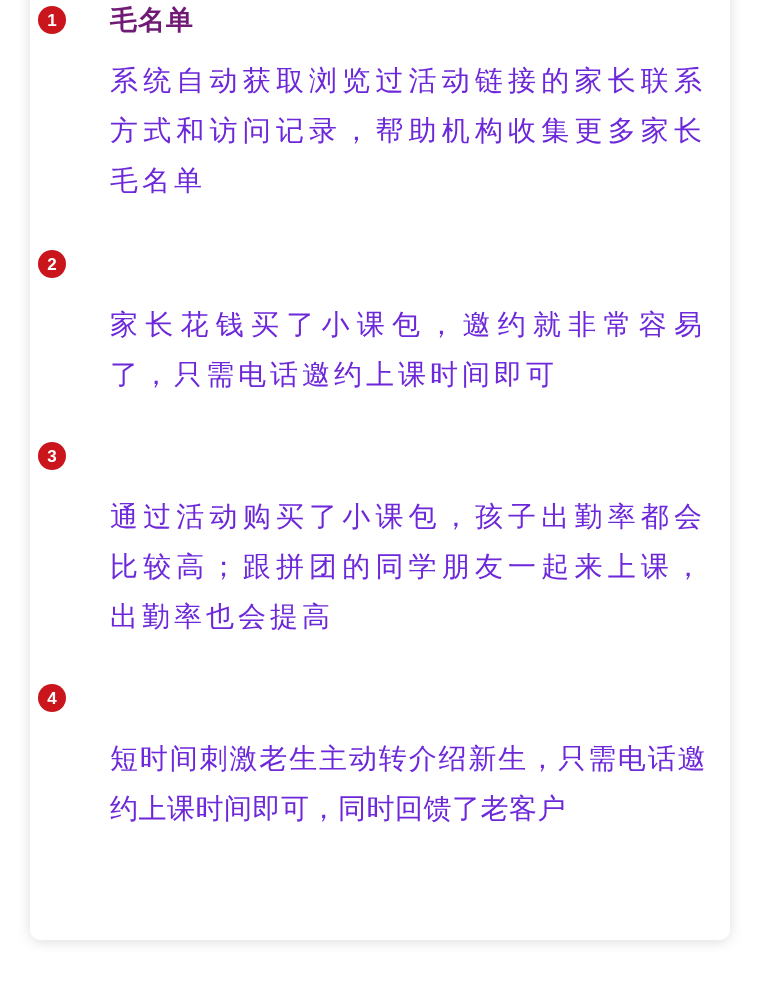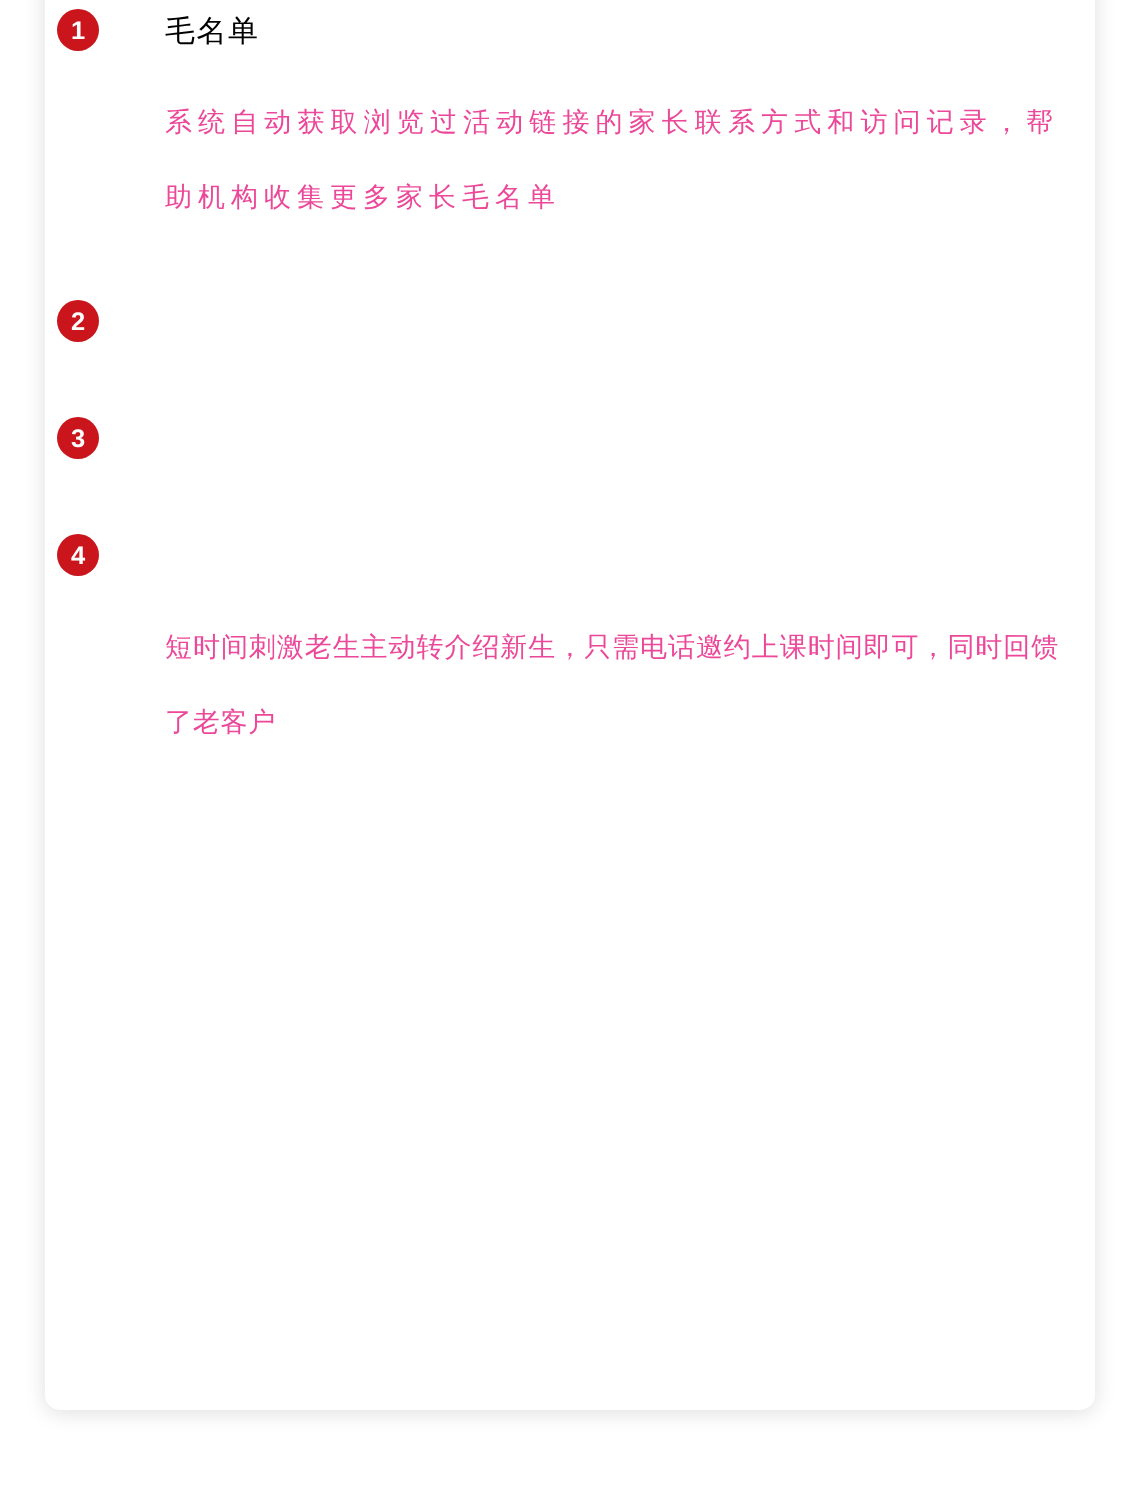--- a/index.html
+++ b/index.html
@@ -46,29 +46,29 @@
     font-size: 17px;
     font-weight: bold;
     display: flex;
     align-items: center;
     justify-content: center;
     margin-left: 8px;
     flex: 0 0 auto;
     line-height: 1;
   }
   .title {
-    color: #000000;
-    font-size: 20px;
-    font-weight: normal;
+    color: #701a75;
+    font-size: 27px;
+    font-weight: bold;
     letter-spacing: 1px;
     margin-left: 44px;
   }
   .body-text {
-    color: #ec4899;
-    font-size: 18px;
+    color: #6d28d9;
+    font-size: 28px;
     line-height: 50px;
     letter-spacing: 0.5px;
     margin: 14px 24px 0 80px;
     text-align: justify;
     text-justify: inter-ideograph;
   }
   .s1 { margin-top: 38px; }
   .s2 { margin-top: 36px; }
   .s3 { margin-top: 34px; }
   .s4 { margin-top: 34px; }
@@ -85,26 +85,28 @@
         <span class="badge">1</span>
         <span class="title">毛名单</span>
       </div>
       <div class="body-text t-spaced">系统自动获取浏览过活动链接的家长联系方式和访问记录，帮助机构收集更多家长毛名单</div>
     </div>
 
     <div class="section s2">
       <div class="head">
         <span class="badge">2</span>
       </div>
+      <div class="body-text t-spaced">家长花钱买了小课包，邀约就非常容易了，只需电话邀约上课时间即可</div>
     </div>
 
     <div class="section s3">
       <div class="head">
         <span class="badge">3</span>
       </div>
+      <div class="body-text t-spaced">通过活动购买了小课包，孩子出勤率都会比较高；跟拼团的同学朋友一起来上课，出勤率也会提高</div>
     </div>
 
     <div class="section s4">
       <div class="head">
         <span class="badge">4</span>
       </div>
       <div class="body-text">短时间刺激老生主动转介绍新生，只需电话邀约上课时间即可，同时回馈了老客户</div>
     </div>
 
   </div>

